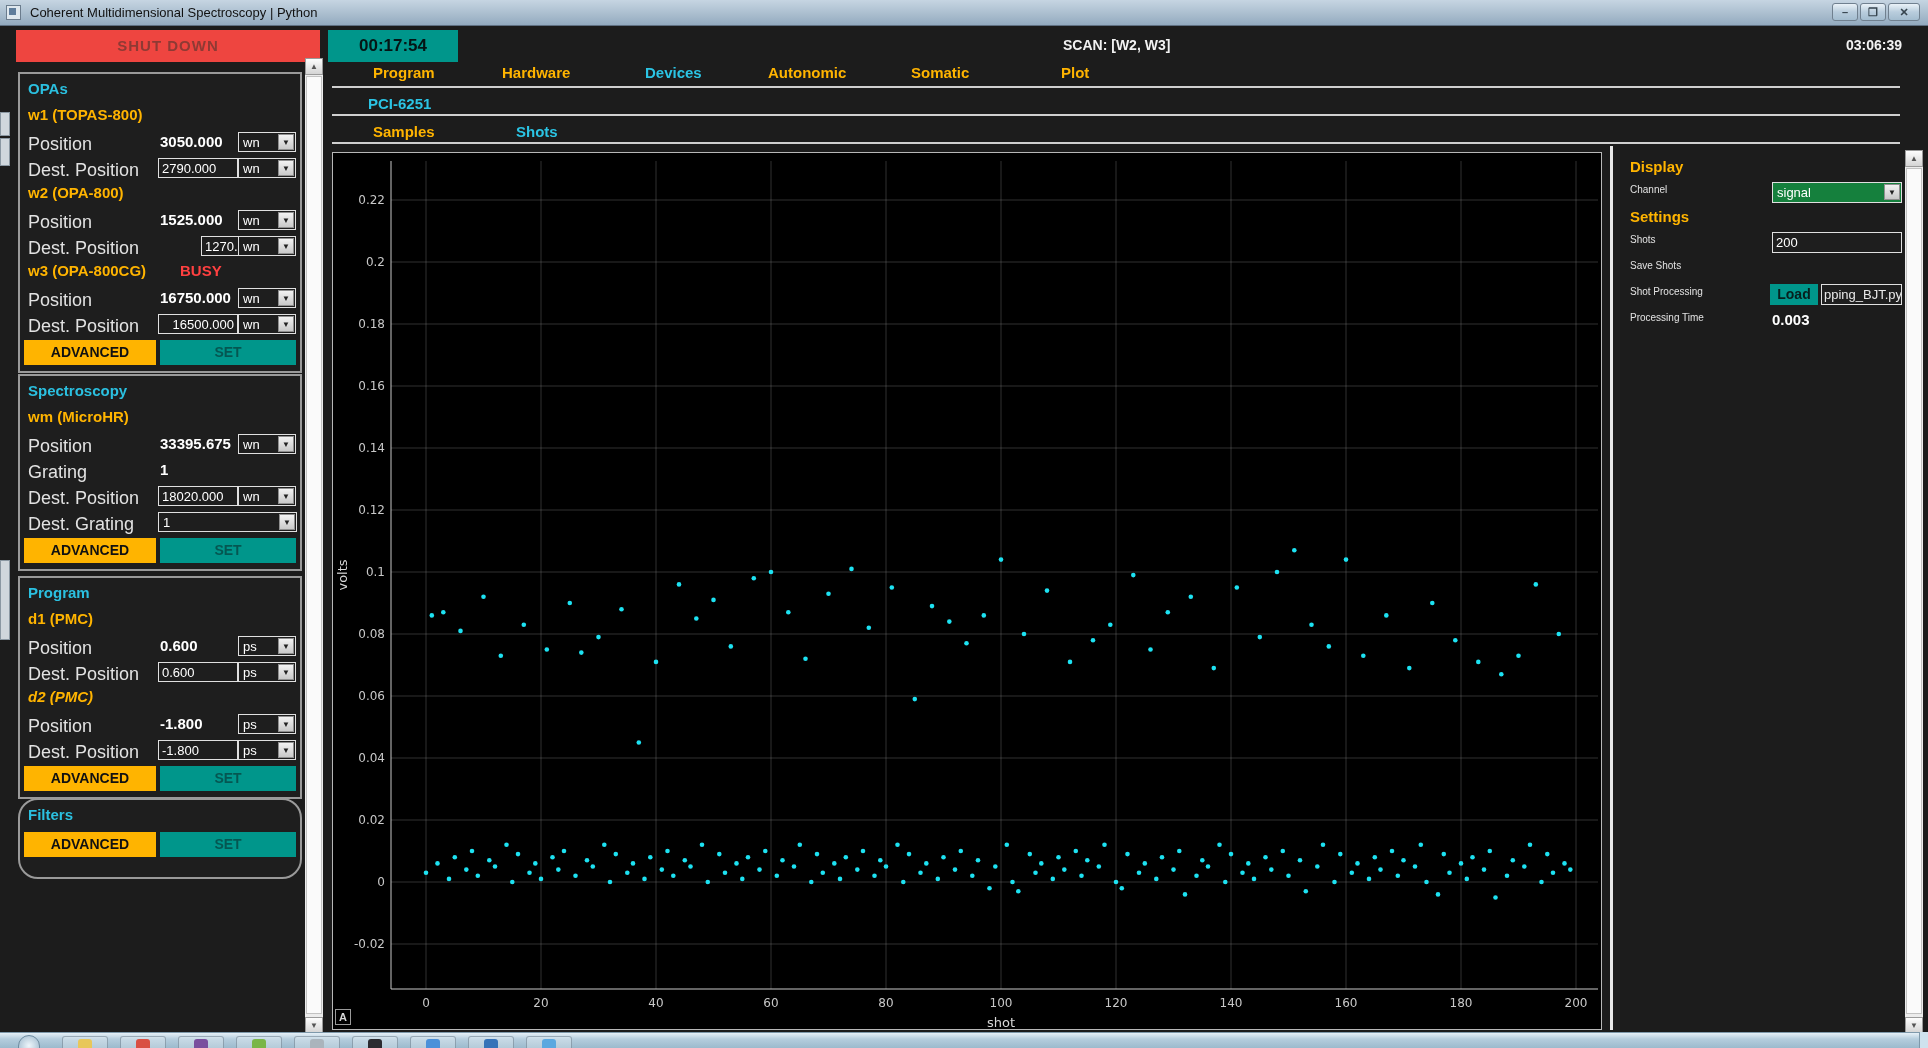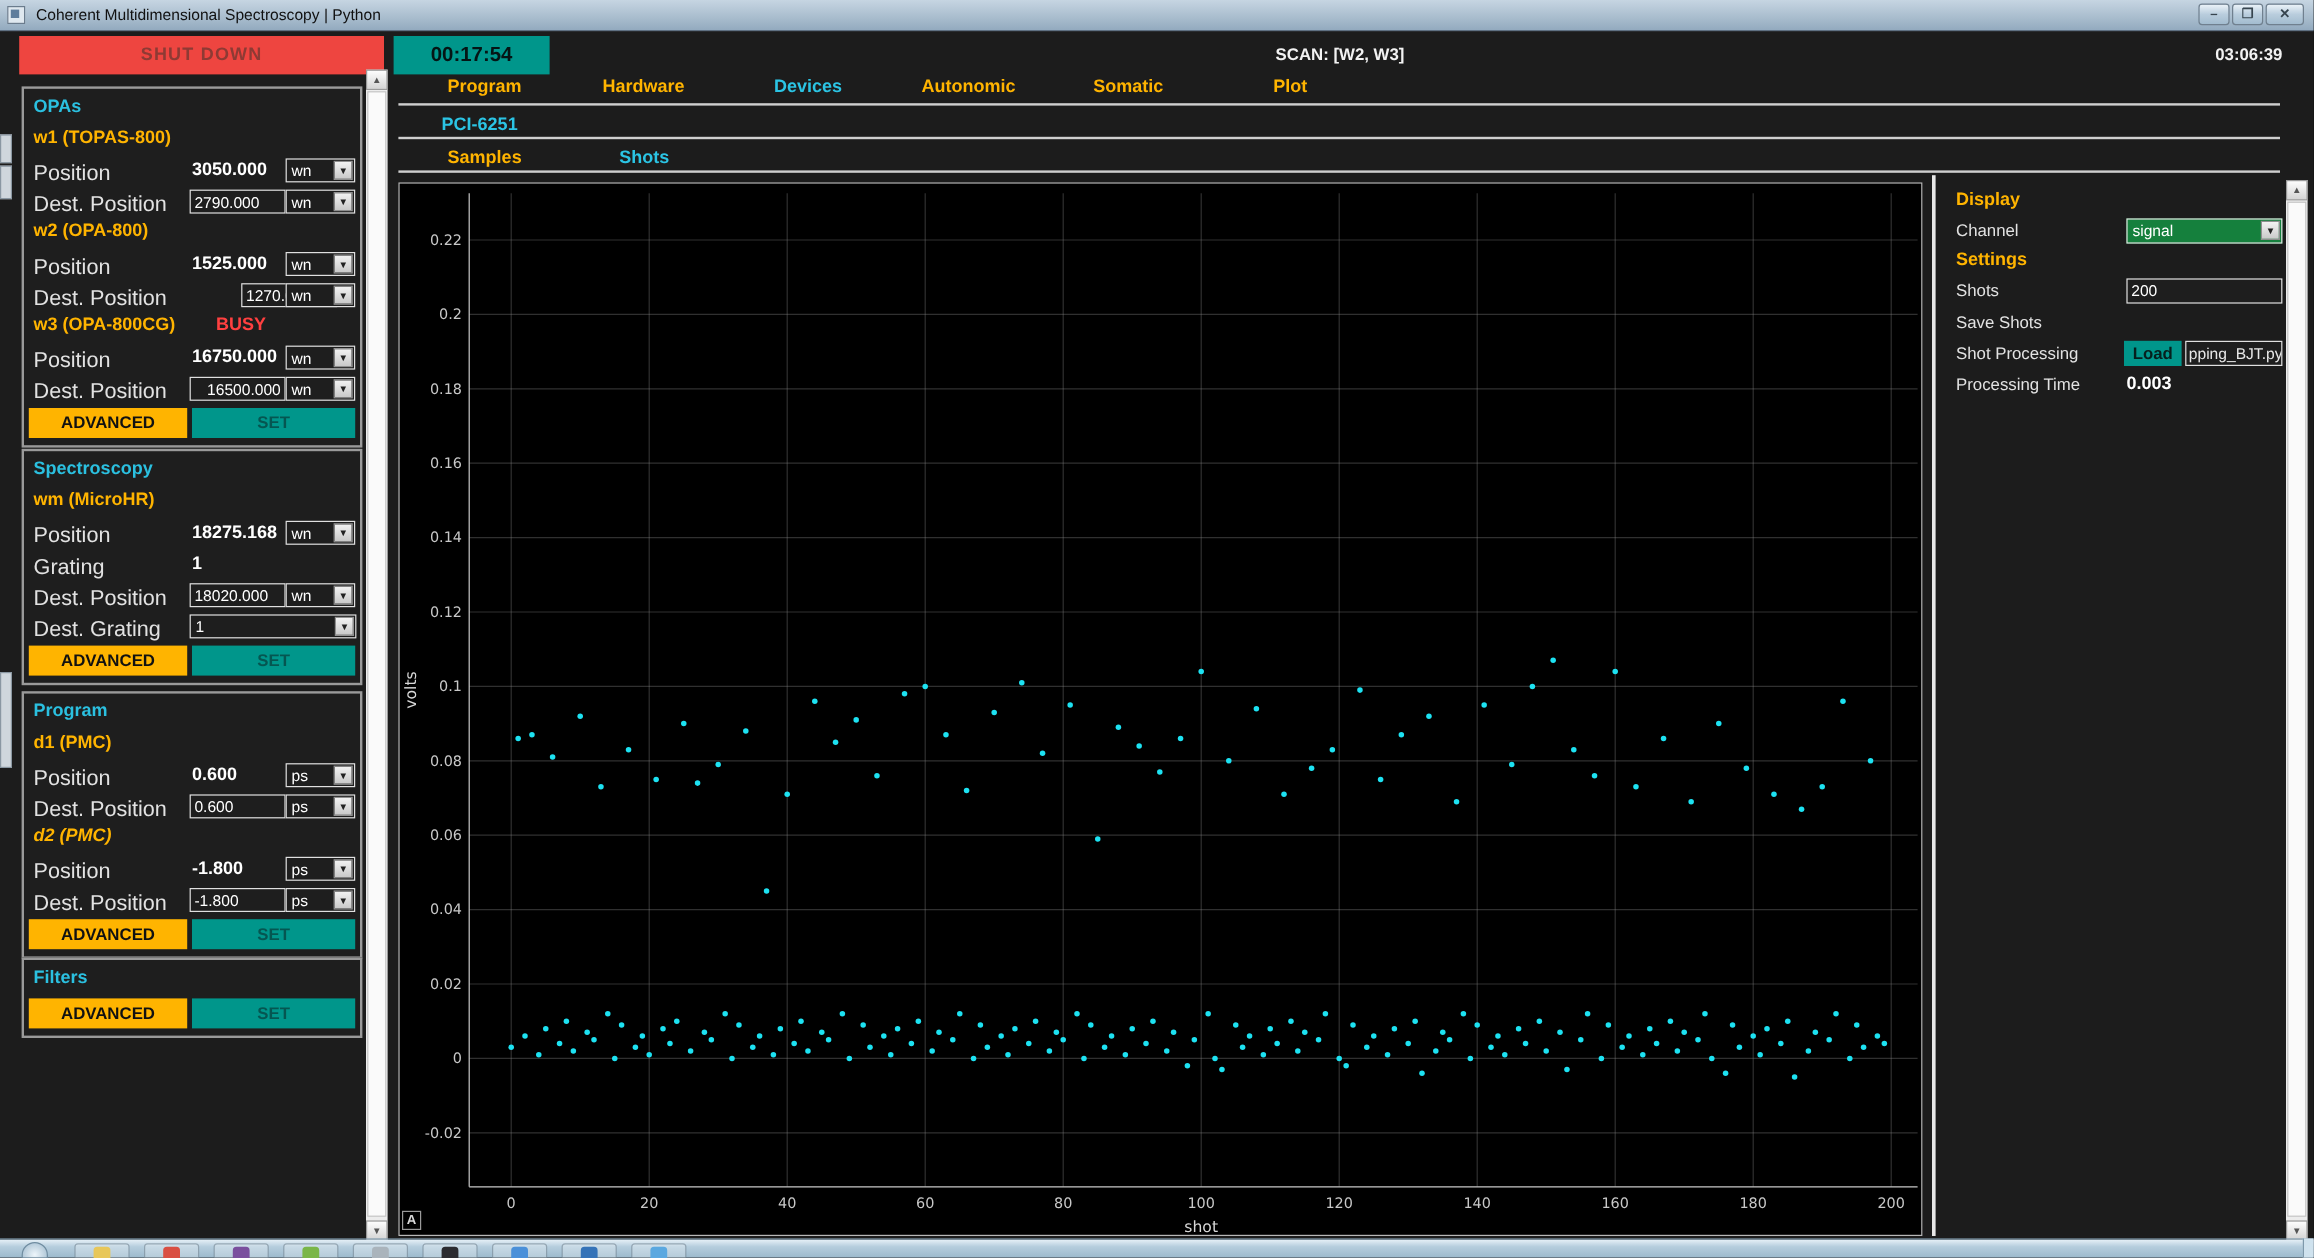--- a/index.html
+++ b/index.html
@@ -68,21 +68,21 @@
 
   
   #plot-widget { left:332px; top:152px; width:1270px; height:878px; background:#000;
     border:1px solid #b8b8b8; }
   #autoscale-btn { left:2px; top:856px; width:16px; height:16px; border:1px solid #9a9a9a;
     color:#d8d8d8; font-size:11px; font-weight:bold; text-align:center; line-height:15px; background:#000; }
   #plot-right-sep { left:1610px; top:146px; width:3px; height:884px; background:#e8e8e8; }
 
   
   .rp-header { position:absolute; font-size:15px; font-weight:bold; color:#ffb400; }
-  .rp-label { position:absolute; left:1630px; font-size:14px; color:#e2e2e2; }
+  .rp-label { position:absolute; left:1630px; font-size:10px; color:#e2e2e2; }
   .rp-value-bold { position:absolute; left:1772px; font-size:15px; font-weight:bold; color:#fff; }
   #channel-dd { left:1772px; top:182px; width:130px; height:21px; border:1px solid #e0e0e0;
     background:#15803d; color:#fff; font-size:13px; }
   #shots-input { left:1772px; top:232px; width:130px; height:21px; }
   #load-btn { left:1770px; top:284px; width:48px; height:21px; background:#00968b;
     color:#06201e; font-weight:bold; font-size:14px; text-align:center; line-height:21px; }
   #proc-file { left:1821px; top:284px; width:81px; height:21px; border:1px solid #e0e0e0;
     background:#1e1e1e; color:#e8e8e8; font-size:13px; line-height:19px; padding:0 2px;
     white-space:nowrap; overflow:hidden; }
 
@@ -157,21 +157,21 @@
         <span style="position: absolute; left: 4px; top: 2px;">wn</span>
         <span class="dd-arrow">▼</span>
       </div>
       <div class="btn-advanced" style="top: 266px;">ADVANCED</div>
       <div class="btn-set" style="top: 266px;">SET</div>
     </div>
     <div class="abs panel" style="top: 374px; height: 197px;">
       <div class="panel-title" style="top: 6px;">Spectroscopy</div>
       <div class="sec-name" style="top: 32px;">wm (MicroHR)</div>
       <div class="row-label" style="top: 60px;">Position</div>
-      <div class="row-value" style="top: 59px;">18275.168</div>
+      <div class="row-value" style="top: 59px;">33395.675</div>
       <div class="unit-dd" style="top: 58px;">
         <span style="position: absolute; left: 4px; top: 2px;">wn</span>
         <span class="dd-arrow">▼</span>
       </div>
       <div class="row-label" style="top: 86px;">Grating</div>
       <div class="row-value" style="top: 85px;">1</div>
       <div class="row-label" style="top: 112px;">Dest. Position</div>
       <input class="row-input" value="18020.000" style="top: 110px;">
       <div class="unit-dd" style="top: 110px;">
         <span style="position: absolute; left: 4px; top: 2px;">wn</span>
@@ -209,21 +209,21 @@
       </div>
       <div class="row-label" style="top: 164px;">Dest. Position</div>
       <input class="row-input" value="-1.800" style="top: 162px;">
       <div class="unit-dd" style="top: 162px;">
         <span style="position: absolute; left: 4px; top: 2px;">ps</span>
         <span class="dd-arrow">▼</span>
       </div>
       <div class="btn-advanced" style="top: 188px;">ADVANCED</div>
       <div class="btn-set" style="top: 188px;">SET</div>
     </div>
-    <div class="abs panel" style="top: 798px; height: 67px;">
+    <div class="abs panel" style="top: 798px; height: 81px; border-radius: 20px;">
       <div class="panel-title" style="top: 6px;">Filters</div>
       <div class="btn-advanced" style="top: 32px;">ADVANCED</div>
       <div class="btn-set" style="top: 32px;">SET</div>
     </div>
   </div>
 
 <div class="abs vscroll" style="left:305px;top:58px;height:976px;">
   <div class="scroll-btn" style="top:0;">▲</div>
   <div class="scroll-thumb" style="top:18px;height:938px;"></div>
   <div class="scroll-btn" style="bottom:0;">▼</div>

